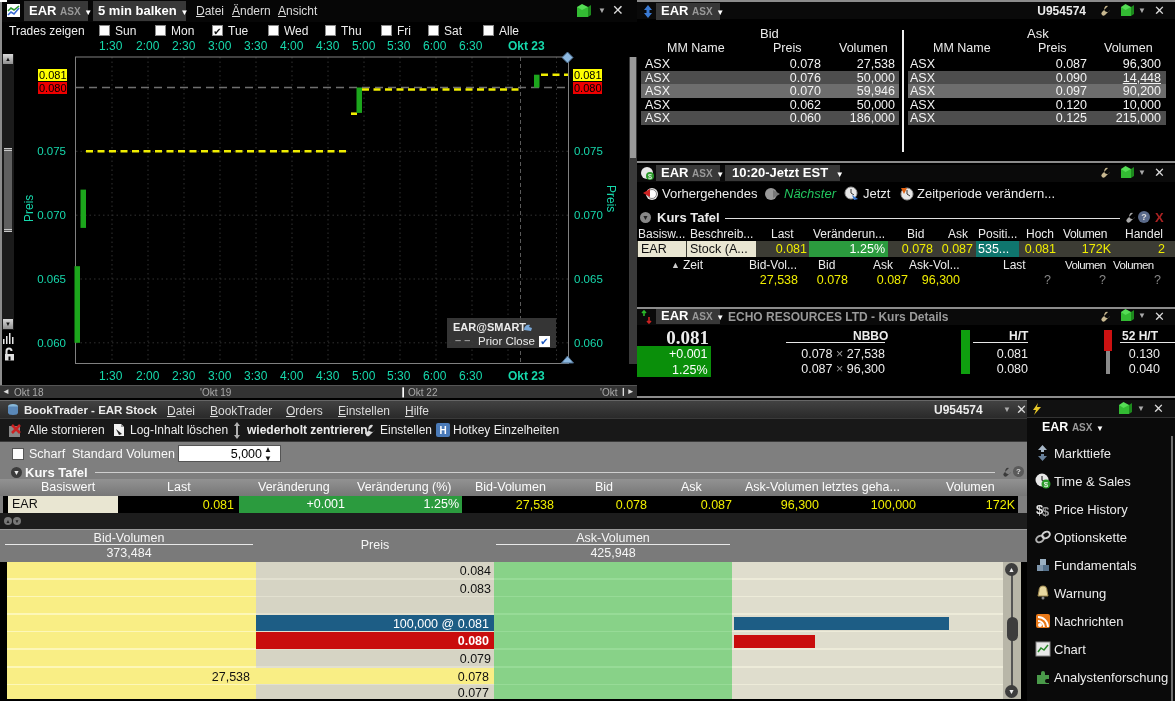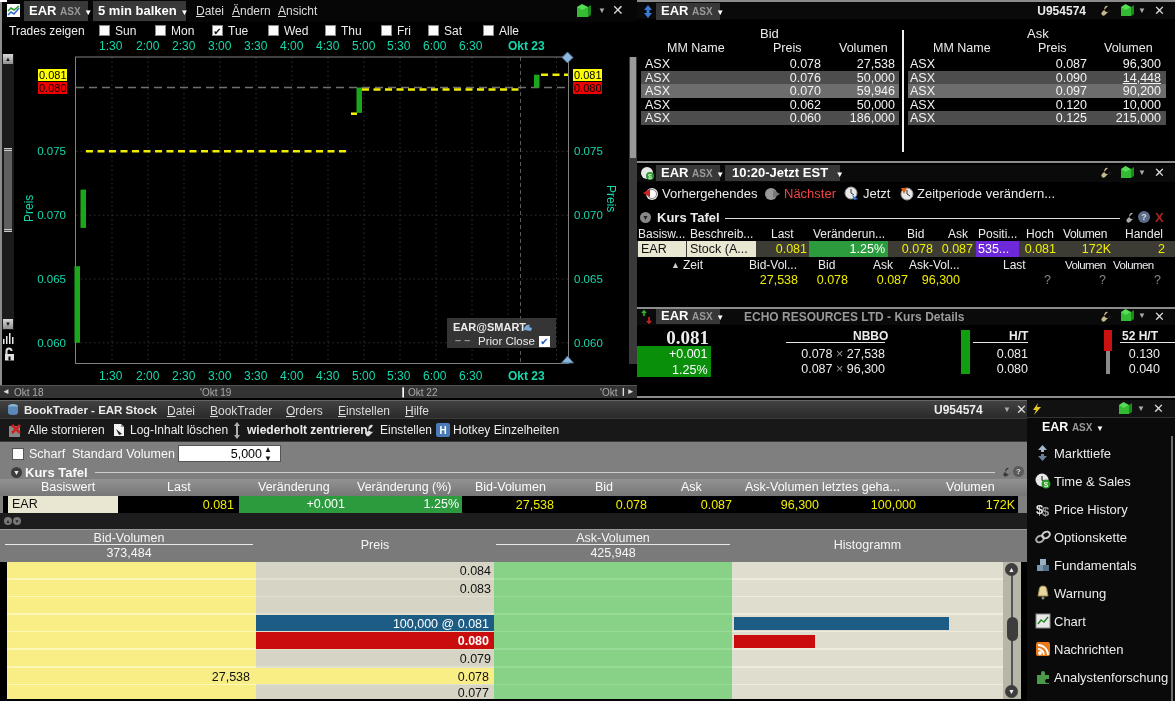--- a/index.html
+++ b/index.html
@@ -312,21 +312,21 @@
     <svg class="abs" style="left:5px;top:4px;" width="17" height="15">
         <circle cx="10" cy="8" r="6" fill="#e8e8e8"></circle>
         <circle cx="10" cy="8" r="4.5" fill="#fff" stroke="#888"></circle>
         <path d="M1,7 L8,3 L8,11 Z" fill="#cc2222"></path>
       </svg>
     <span class="abs wh" style="left:25px;top:4px;">Vorhergehendes</span>
     <svg class="abs" style="left:127px;top:4px;" width="17" height="15">
         <circle cx="7" cy="8" r="6" fill="#9a9a9a"></circle>
         <path d="M9,4 L16,8 L9,12 Z" fill="#777"></path>
       </svg>
-    <span class="abs" style="left:147px;top:4px;color:#ef4444;">Nächster</span>
+    <span class="abs" style="left:147px;top:4px;color:#22c55e;font-style:italic;">Nächster</span>
     <svg class="abs" style="left:207px;top:4px;" width="16" height="15">
         <circle cx="7" cy="7" r="6" fill="#e8e8e8" stroke="#999"></circle>
         <path d="M7,3 L7,7 L10,9" stroke="#333" fill="none"></path>
         <path d="M8,9 L14,13 L10,14 Z" fill="#3a7ad4"></path>
       </svg>
     <span class="abs wh" style="left:226px;top:4px;">Jetzt</span>
     <svg class="abs" style="left:262px;top:4px;" width="16" height="15">
         <circle cx="8" cy="8" r="6" fill="#e8e8e8" stroke="#999"></circle>
         <path d="M8,4 L8,8 L11,10" stroke="#333" fill="none"></path>
         <path d="M2,2 L8,2 L5,8 Z" fill="#e06010"></path>
@@ -358,21 +358,21 @@
       <span class="abs" style="left:488px;">Handel</span>
   </div>
 
   <div style="position:absolute;left:0;top:76px;width:538px;height:16px;background:#3c3c34;font-size:12.5px;">
     <div class="abs" style="left:1px;top:0;width:48px;height:16px;background:#e9e6d2;color:#111;padding-left:3px;line-height:16px;">EAR</div>
     <div class="abs" style="left:50px;top:0;width:69px;height:16px;background:#e9e6d2;color:#111;padding-left:3px;line-height:16px;">Stock (A...</div>
     <span class="abs yel" style="left:120px;top:1px;width:50px;text-align:right;">0.081</span>
     <div class="abs" style="left:172px;top:0;width:79px;height:16px;background:#2b9b3e;color:#fff;text-align:right;line-height:16px;padding-right:3px;">1.25%</div>
     <span class="abs yel" style="left:252px;top:1px;width:44px;text-align:right;">0.078</span>
     <span class="abs yel" style="left:297px;top:1px;width:39px;text-align:right;">0.087</span>
-    <div class="abs" style="left:339px;top:0;width:43px;height:16px;background:#6d28d9;color:#fff;line-height:16px;padding-left:2px;">535...</div>
+    <div class="abs" style="left:339px;top:0;width:43px;height:16px;background:#0f766e;color:#fff;line-height:16px;padding-left:2px;">535...</div>
     <span class="abs yel" style="left:385px;top:1px;width:34px;text-align:right;">0.081</span>
     <span class="abs yel" style="left:424px;top:1px;width:50px;text-align:right;">172K</span>
     <span class="abs yel" style="left:488px;top:1px;width:40px;text-align:right;">2</span>
   </div>
 
   <div class="wh" style="position:absolute;left:0;top:93px;width:538px;font-size:12px;">
     <span class="abs" style="left:34px;color:#ccc;font-size:9px;top:2px;">▲</span>
       <span class="abs" style="left:46px;">Zeit</span>
       <span class="abs" style="left:112px;">Bid-Vol...</span>
       <span class="abs" style="left:181px;">Bid</span>
@@ -396,21 +396,21 @@
 
 <div class="panel" style="left:637px;top:309px;width:538px;height:89px;background:#000;border-bottom:2px solid #8c8c8c;">
   <div class="tbar" style="height:16px;border-top:none;">
     <svg class="abs" style="left:4px;top:1px;" width="12" height="14">
         <path d="M3,6 L3,1 M1,3 L3,1 L5,3" stroke="#2ab82a" stroke-width="1.6" fill="none"></path>
         <path d="M8,7 L8,13 M6,11 L8,13 L10,11" stroke="#cc2222" stroke-width="1.6" fill="none"></path>
       </svg>
     <div class="tab" style="left:19px;top:0;width:64px;height:15px;line-height:14px;">
       <span style="margin-left:5px;">EAR</span> <span style="color:#999;font-size:10px;">ASX</span> <span style="font-size:8px;">▼</span>
     </div>
-    <span class="abs" style="left:91px;top:1px;color:#9a9a9a;font-weight:bold;font-size:12px;margin-left:16px;">ECHO RESOURCES LTD - Kurs Details</span>
+    <span class="abs" style="left:91px;top:1px;color:#9a9a9a;font-weight:bold;font-size:12px;">ECHO RESOURCES LTD - Kurs Details</span>
     <svg class="abs" style="left:460px;top:1px;" width="14" height="14">
         <path d="M11,2 a3,3 0 1 0 2,4 l-5,5 a2,2 0 0 1 -3,-3 l5,-5" fill="#c8b890"></path>
       </svg>
     <svg class="abs" style="left:482px;top:0px;" width="16" height="14">
         <rect x="2" y="3" width="10" height="9" fill="#33bb33"></rect>
         <polygon points="2,3 6.5,0 12,3 6.5,6" fill="#55dd55"></polygon>
         <polygon points="12,3 12,12 15,10 15,1" fill="#1d8a1d"></polygon>
       </svg>
     <span class="abs" style="left:501px;top:2px;color:#aaa;font-size:8px;">▼</span>
     <span class="abs" style="left:517px;top:0;color:#ddd;font-size:13px;">✕</span>
@@ -533,21 +533,20 @@
   </div>
 
   <div style="position:absolute;left:0;top:129px;width:1030px;height:33px;background:#7a7a7a;border-top:1px solid #999;color:#f5f5f5;font-size:12.5px;">
     <div class="abs" style="left:5px;top:1px;width:248px;text-align:center;">Bid-Volumen</div>
     <div class="abs" style="left:5px;top:14px;width:248px;height:1px;background:#e8e8e8;"></div>
     <div class="abs" style="left:5px;top:16px;width:248px;text-align:center;">373,484</div>
     <div class="abs" style="left:256px;top:8px;width:238px;text-align:center;">Preis</div>
     <div class="abs" style="left:496px;top:1px;width:234px;text-align:center;">Ask-Volumen</div>
     <div class="abs" style="left:496px;top:14px;width:234px;height:1px;background:#e8e8e8;"></div>
     <div class="abs" style="left:496px;top:16px;width:234px;text-align:center;">425,948</div>
-    <div class="abs" style="left:732px;top:8px;width:271px;text-align:center;">Histogramm</div>
   </div>
 
   <div style="position:absolute;left:0;top:162px;width:1030px;height:139px;background:#000;">
 
     <div class="abs" style="left:7px;top:0;width:249px;height:137px;background:#f9ee85;"></div>
     <div class="abs" style="left:256px;top:0;width:238px;height:137px;background:#d6d4c4;"></div>
     <div class="abs" style="left:494px;top:0;width:238px;height:137px;background:#88d288;"></div>
     <div class="abs" style="left:732px;top:0;width:271px;height:137px;background:#dfddcd;"></div>
 
     <div class="abs" style="left:7px;top:0;width:249px;height:137px;background:repeating-linear-gradient(#f9ee85 0,#f9ee85 16px,#fdf7b8 16px,#fdf7b8 17.6px);"></div>
@@ -632,34 +631,34 @@
     </div>
     <div style="position:relative;height:28px;">
       <svg class="abs" style="left:8px;top:5px;" width="16" height="16">
           <path d="M8,1 C5,1 4,3 4,6 L3,11 L13,11 L12,6 C12,3 11,1 8,1 Z" fill="#e8d8a0" stroke="#a08a50"></path>
           <circle cx="8" cy="13" r="1.5" fill="#888"></circle>
         </svg>
       <span class="abs" style="left:27px;top:6px;">Warnung</span>
     </div>
     <div style="position:relative;height:28px;">
       <svg class="abs" style="left:8px;top:5px;" width="16" height="16">
-          <rect x="1" y="1" width="14" height="14" fill="#e8e8e8" stroke="#888"></rect>
-          <polyline points="3,11 6,7 9,9 13,4" stroke="#2a8a2a" stroke-width="1.5" fill="none"></polyline>
-        </svg>
-      <span class="abs" style="left:27px;top:6px;">Chart</span>
-    </div>
-    <div style="position:relative;height:28px;">
-      <svg class="abs" style="left:8px;top:5px;" width="16" height="16">
           <rect x="1" y="1" width="14" height="14" rx="2" fill="#e87818"></rect>
           <circle cx="5" cy="12" r="2" fill="#fff"></circle>
           <path d="M3,8 A6,6 0 0 1 9,14 M3,4 A10,10 0 0 1 13,14" stroke="#fff" stroke-width="1.8" fill="none"></path>
         </svg>
       <span class="abs" style="left:27px;top:6px;">Nachrichten</span>
     </div>
     <div style="position:relative;height:28px;">
       <svg class="abs" style="left:8px;top:5px;" width="16" height="16">
+          <rect x="1" y="1" width="14" height="14" fill="#e8e8e8" stroke="#888"></rect>
+          <polyline points="3,11 6,7 9,9 13,4" stroke="#2a8a2a" stroke-width="1.5" fill="none"></polyline>
+        </svg>
+      <span class="abs" style="left:27px;top:6px;">Chart</span>
+    </div>
+    <div style="position:relative;height:28px;">
+      <svg class="abs" style="left:8px;top:5px;" width="16" height="16">
           <path d="M2,6 L6,6 L6,4 A2,2 0 0 1 10,4 L10,6 L14,6 L14,10 L12,10 A2,2 0 0 0 12,14 L14,14 L14,15 L2,15 Z" fill="#4a9a4a"></path>
         </svg>
       <span class="abs" style="left:27px;top:6px;">Analystenforschung</span>
     </div>
   </div>
   <div class="abs" style="left:144px;top:36px;width:1.5px;height:265px;background:#6f6f6f;"></div>
 </div>
 
 </body></html>

